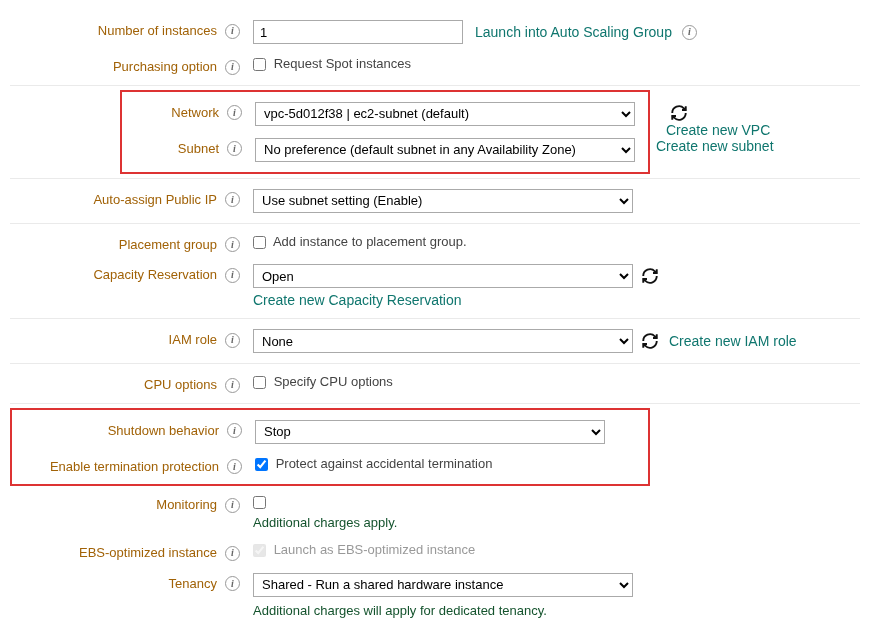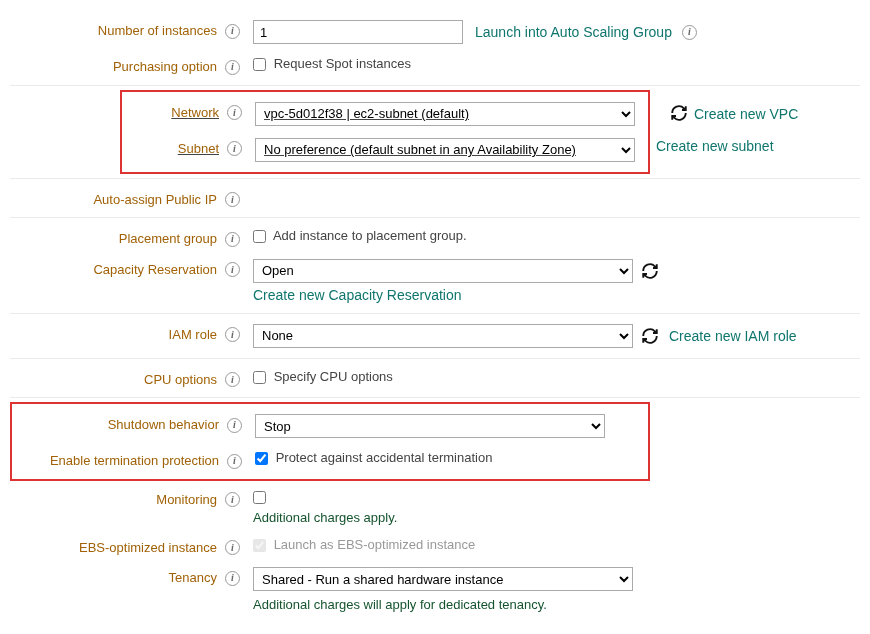--- a/index.html
+++ b/index.html
@@ -124,21 +124,21 @@
   <div class="field-col">
     <label>
       <input type="checkbox" class="checkbox" style="">
       <span>Request Spot instances</span>
     </label>
   </div>
 </div>
 
 <hr class="hr">
 
-<div class="hl-box" style="margin-left:110px; margin-right:210px;text-decoration:underline;">
+<div class="hl-box" style="margin-left:110px; margin-right:210px;">
   <div class="row">
     <div class="label-col" style="width:105px">Network</div>
     <div class="info-col"><span class="info-icon">i</span></div>
     <div class="field-col">
       <select class="select w380">
         <option>vpc-5d012f38 | ec2-subnet (default)</option>
       </select>
     </div>
   </div>
   <div class="row">
@@ -146,41 +146,44 @@
     <div class="info-col"><span class="info-icon">i</span></div>
     <div class="field-col">
       <select class="select w380">
         <option>No preference (default subnet in any Availability Zone)</option>
       </select>
     </div>
   </div>
 </div>
 
 <div style="position:relative; height:0;">
-  <div style="position:absolute; top:-72px; left:656px; display:flex; align-items:flex-end;">
+  <div style="position:absolute; top:-72px; left:656px; display:flex; align-items:flex-start;flex-direction:column;">
     <span class="refresh-icon">
       <svg viewBox="0 0 24 24" fill="none" stroke="#111" stroke-width="2.5">
           <path d="M3 12a9 9 0 0 1 15.5-6.3L21 8"></path>
           <path d="M21 3v5h-5"></path>
           <path d="M21 12a9 9 0 0 1-15.5 6.3L3 16"></path>
           <path d="M3 21v-5h5"></path>
         </svg>
     </span>
     <a class="link">Create new VPC</a>
   </div>
   <div style="position:absolute; top:-38px; left:646px;">
     <a class="link">Create new subnet</a>
   </div>
 </div>
 
 <hr class="hr">
 
 <div class="row">
   <div class="label-col">Auto-assign Public IP</div>
   <div class="info-col"><span class="info-icon">i</span></div>
+  <div class="field-col">
+    <select class="select w380"><option>Use subnet setting (Enable)</option></select>
+  </div>
 </div>
 
 <hr class="hr">
 
 <div class="row">
   <div class="label-col">Placement group</div>
   <div class="info-col"><span class="info-icon">i</span></div>
   <div class="field-col">
     <label>
       <input type="checkbox" class="checkbox" style="">

